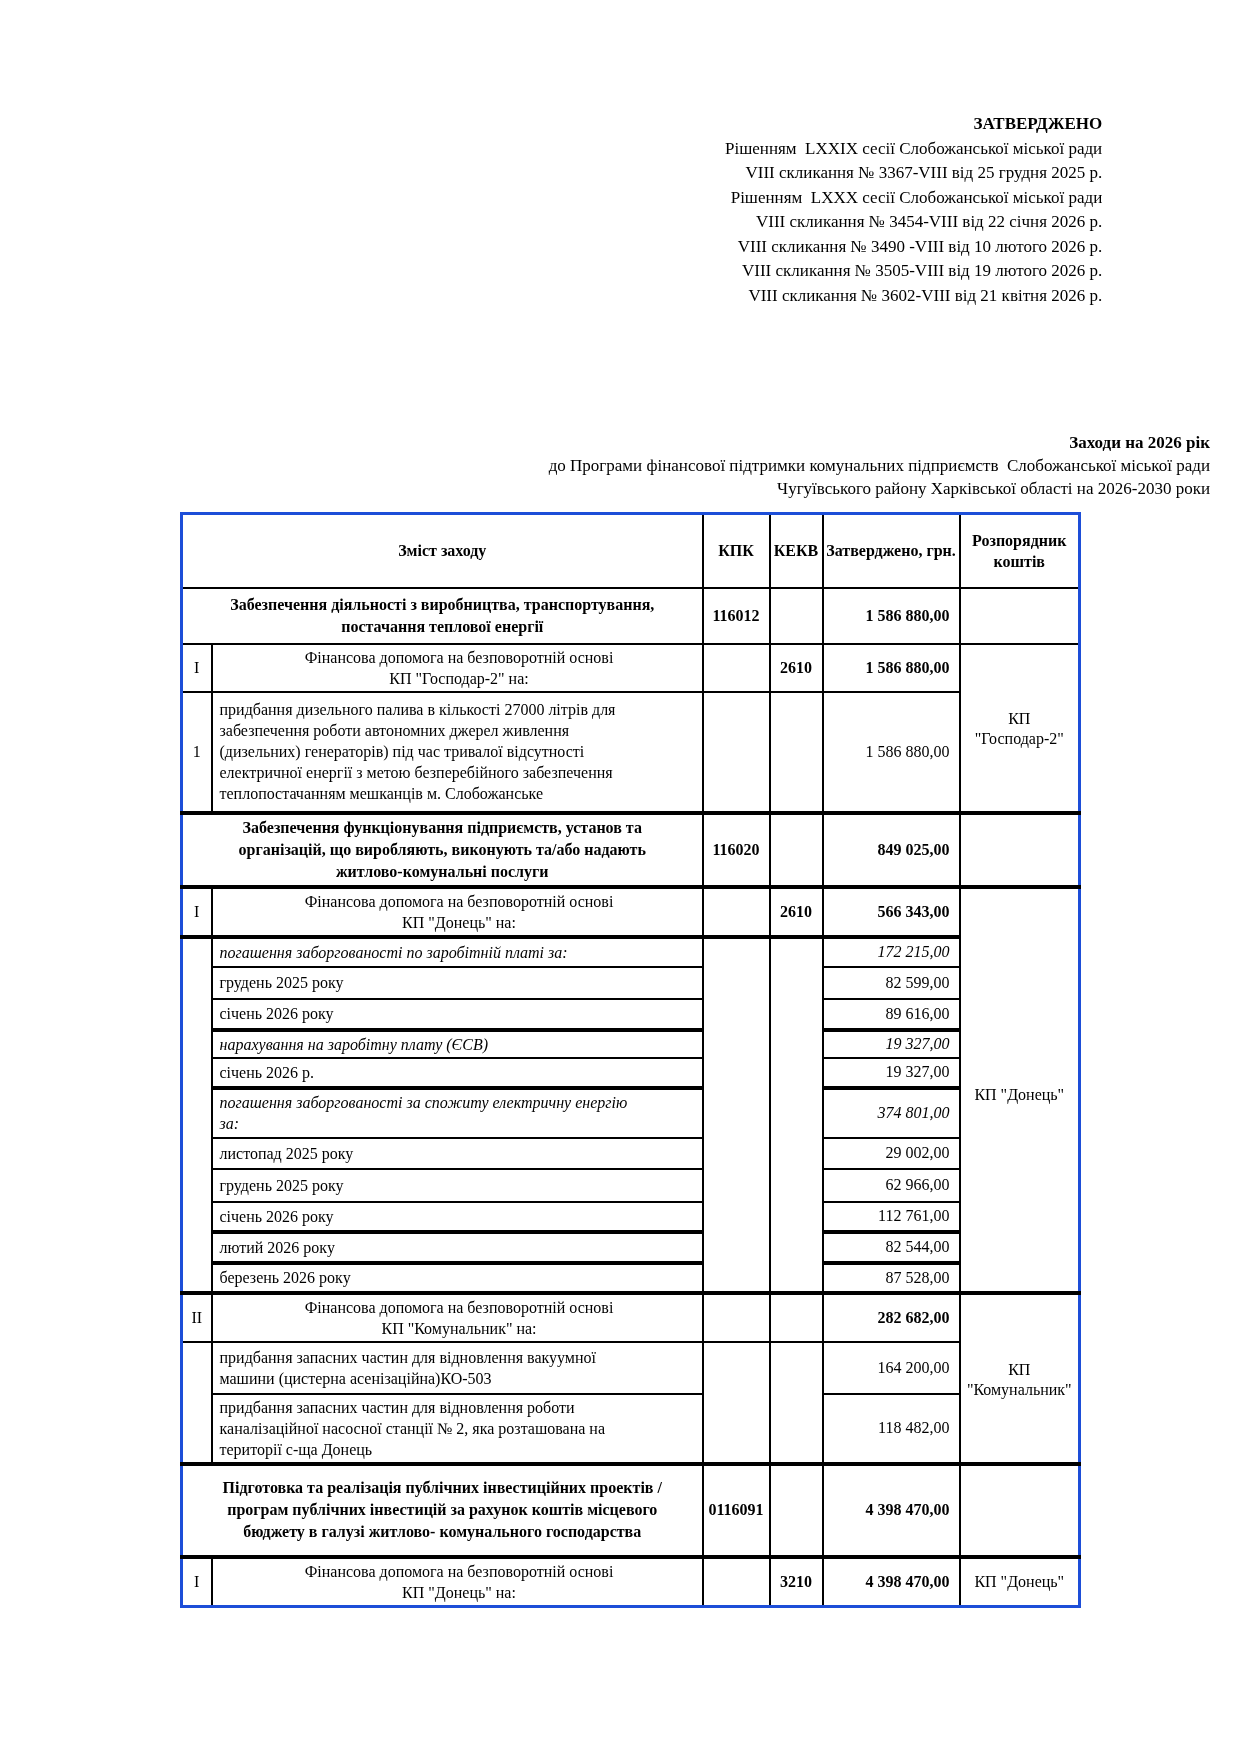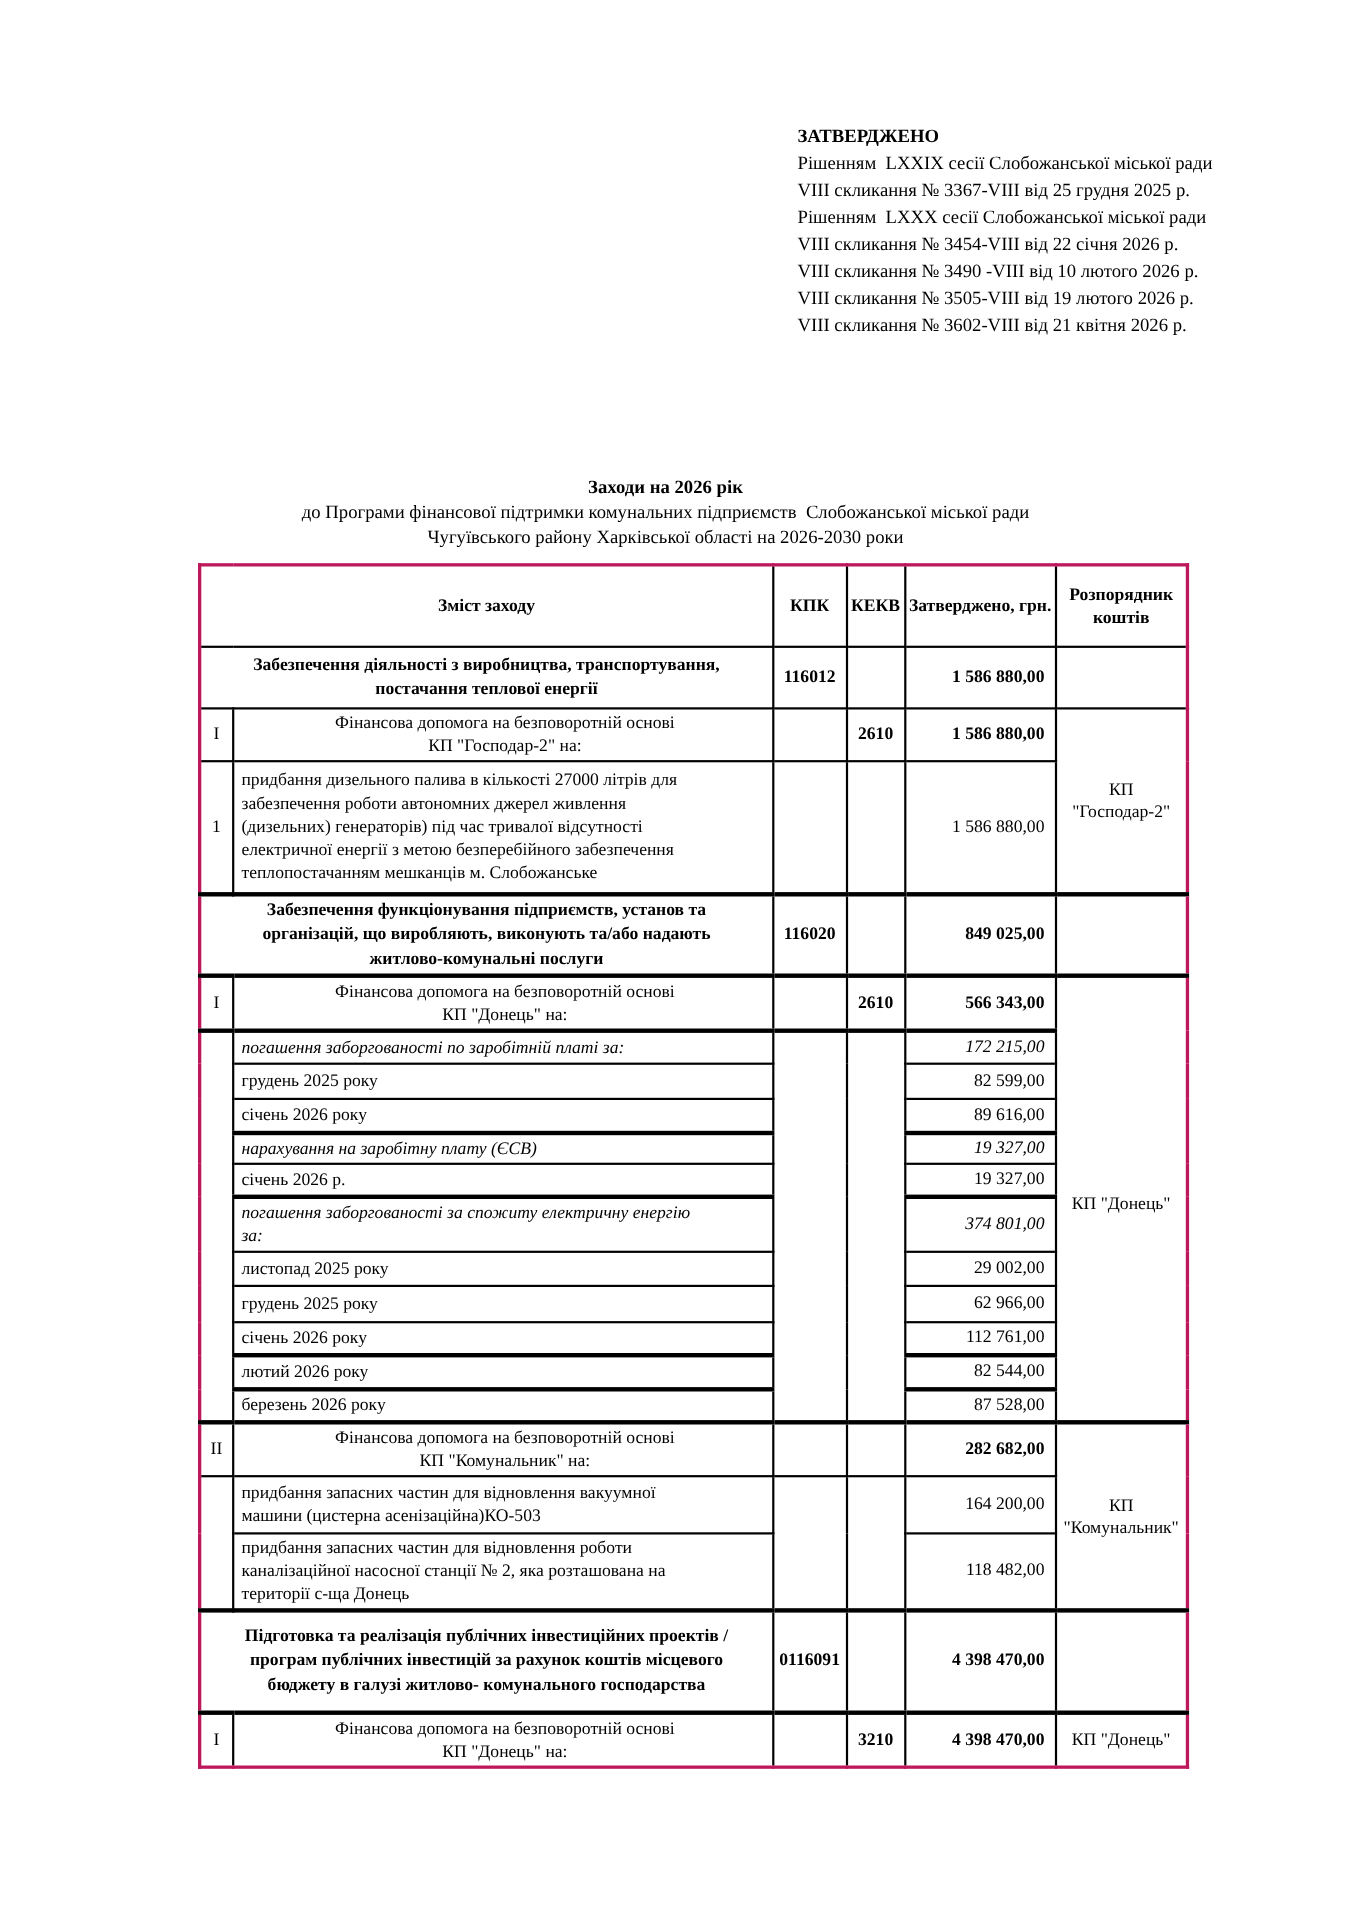--- a/index.html
+++ b/index.html
@@ -1,30 +1,30 @@
 <!DOCTYPE html>
 <html><head>
 <meta charset="utf-8">
 <style>
   html,body { margin:0; padding:0; }
   body {
     width:1240px; height:1754px; background:#ffffff; color:#000;
     font-family:"Liberation Serif", serif; position:relative; overflow:hidden;
   }
-  .approval { position:absolute; left:725px; top:112px; font-size:17px; line-height:24.5px; }
+  .approval { position:absolute; left:725px; top:112px; font-size:17px; line-height:24.5px;text-align:right; }
   .approval div { white-space:pre; }
-  .title-block { position:absolute; left:0; top:431px; width:1210px; text-align:center;
+  .title-block { position:absolute; left:0; top:431px; width:1210px; text-align:right;
     font-size:17px; line-height:23px; }
   .title-bold { font-weight:bold; white-space:pre; }
   .title-line { white-space:pre; }
 
   table.doc-table {
     position:absolute; left:180px; top:512px; width:898px;
     border-collapse:collapse; table-layout:fixed;
-    border:3px solid #be185d;
+    border:3px solid #1d4ed8;
   }
   .doc-table td, .doc-table th {
     border:2px solid #000; vertical-align:middle;
     font-size:16px; padding:2px 3px; overflow:hidden;
   }
   .doc-table th { font-weight:bold; font-size:16px; text-align:center; padding:2px 1px; line-height:21px; }
   tr.hb > td { border-top-width:4px; }
   .c { text-align:center; }
   .r { text-align:right; padding-right:9px !important; }
   .b { font-weight:bold;border-radius:25px; }

